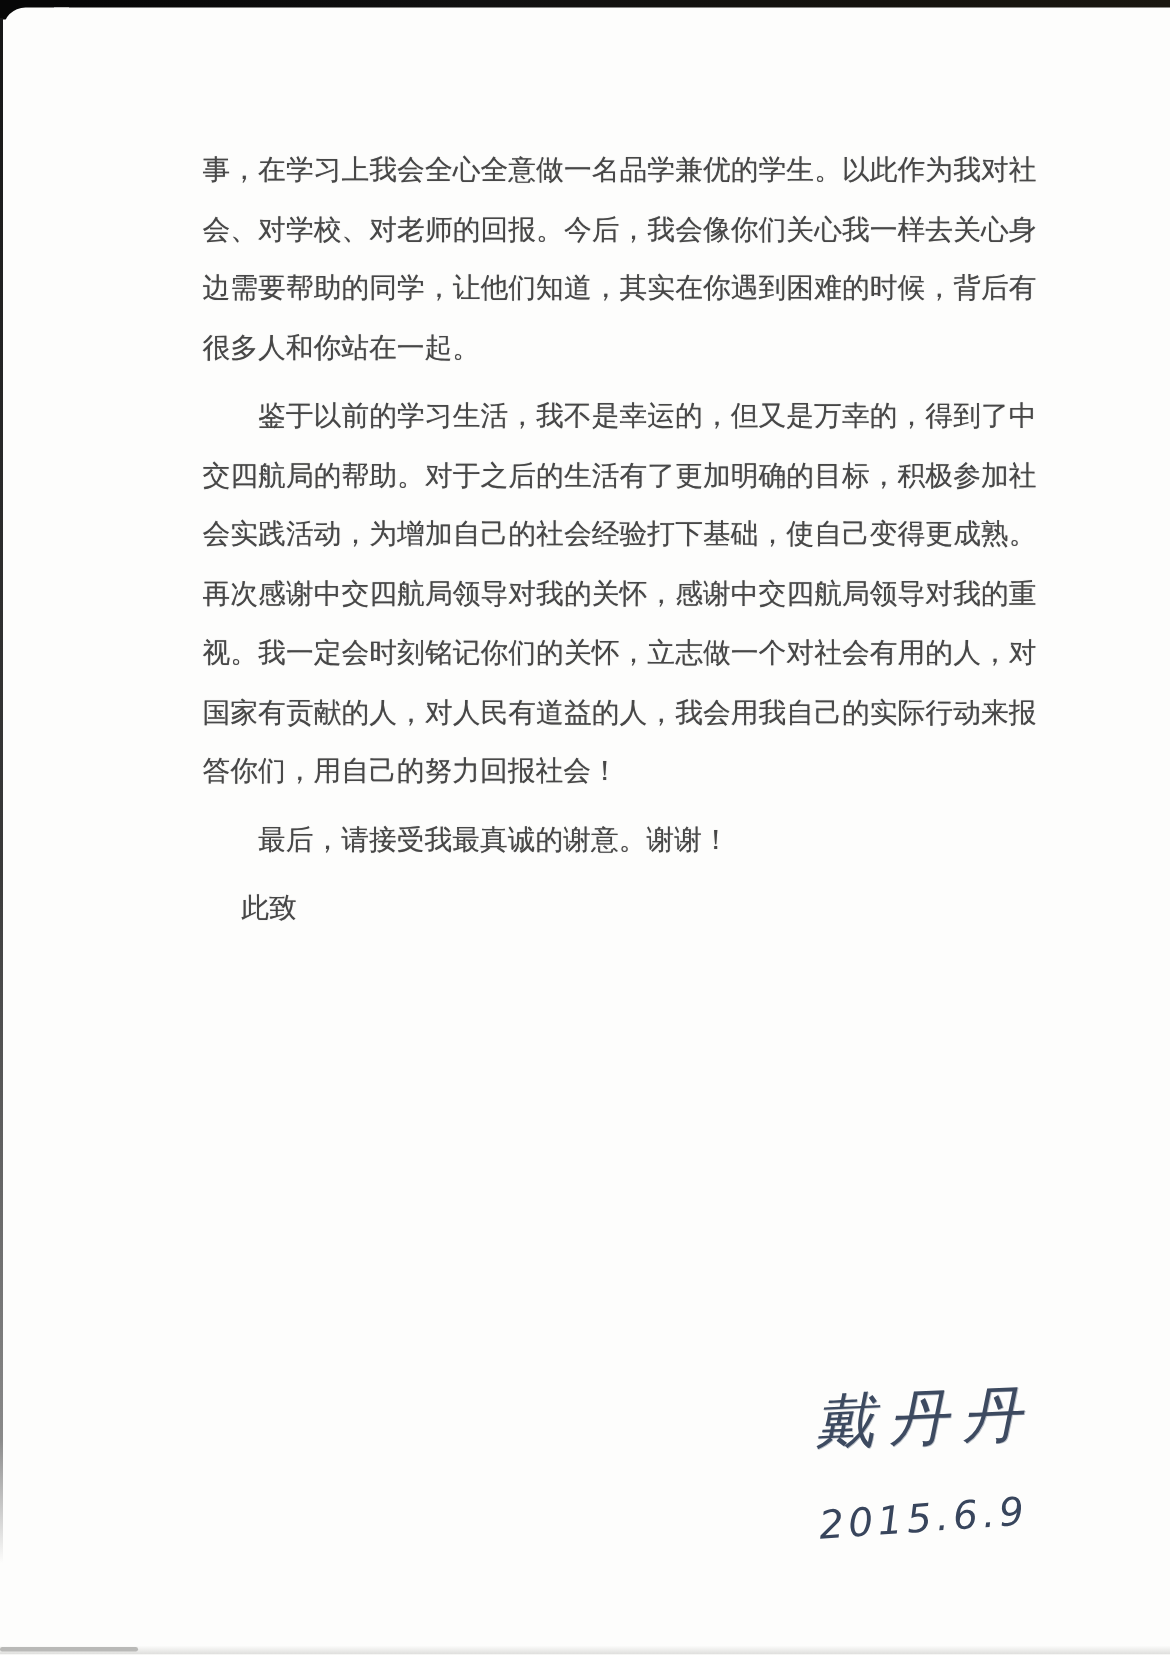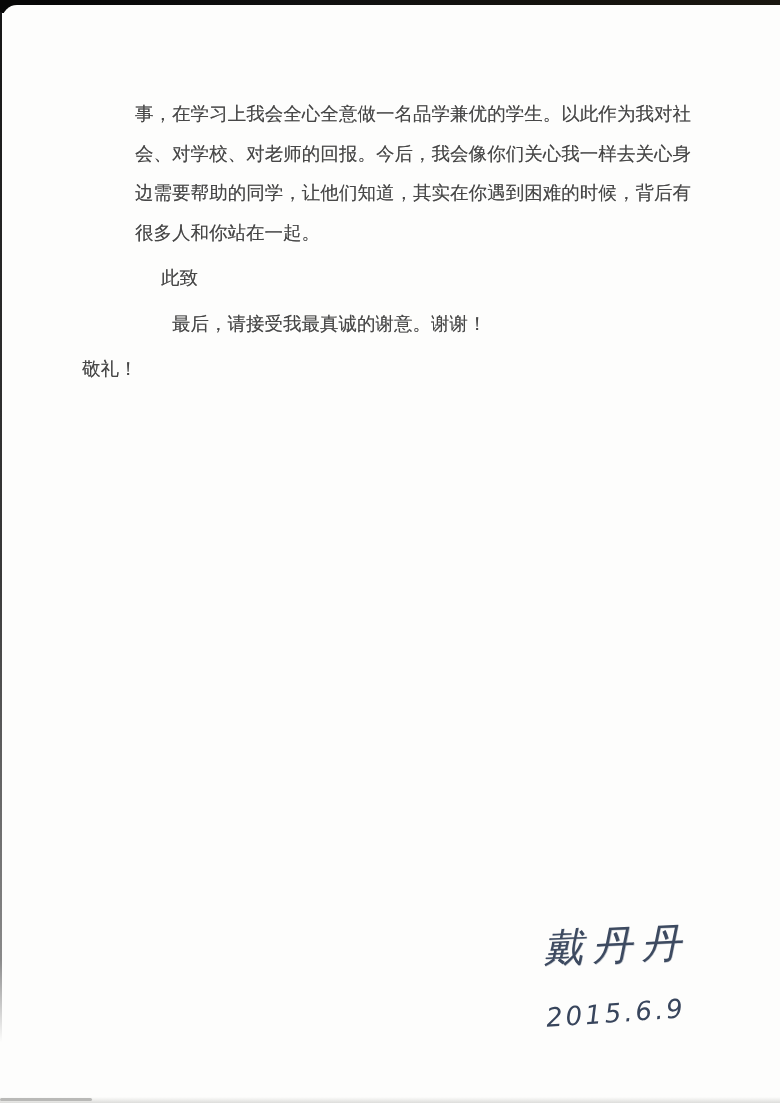--- a/index.html
+++ b/index.html
@@ -96,21 +96,21 @@
 
   <div class="edge-top"></div>
   <div class="edge-top-left-blotch"></div>
   <div class="paper-corner-tl"></div>
   <div class="edge-left"></div>
   <div class="edge-bottom"></div>
   <div class="edge-bottom-left"></div>
 
   <div class="letter-body">
     <p class="para continuation">事，在学习上我会全心全意做一名品学兼优的学生。以此作为我对社会、对学校、对老师的回报。今后，我会像你们关心我一样去关心身边需要帮助的同学，让他们知道，其实在你遇到困难的时候，背后有很多人和你站在一起。</p>
+    <p class="para">鉴于以前的学习生活，我不是幸运的，但又是万幸的，得到了中交四航局的帮助。对于之后的生活有了更加明确的目标，积极参加社会实践活动，为增加自己的社会经验打下基础，使自己变得更成熟。再次感谢中交四航局领导对我的关怀，感谢中交四航局领导对我的重视。我一定会时刻铭记你们的关怀，立志做一个对社会有用的人，对国家有贡献的人，对人民有道益的人，我会用我自己的实际行动来报答你们，用自己的努力回报社会！</p>
+    <p class="para">最后，请接受我最真诚的谢意。谢谢！</p>
     <p class="para cizhi">此致</p>
-    <p class="para">最后，请接受我最真诚的谢意。谢谢！</p>
-    <p class="para salute">敬礼！</p>
   </div>
 
   <div class="signature-name">戴丹丹</div>
   <div class="signature-date">2015.6.9</div>
 
 </div>
 
 </body></html>

